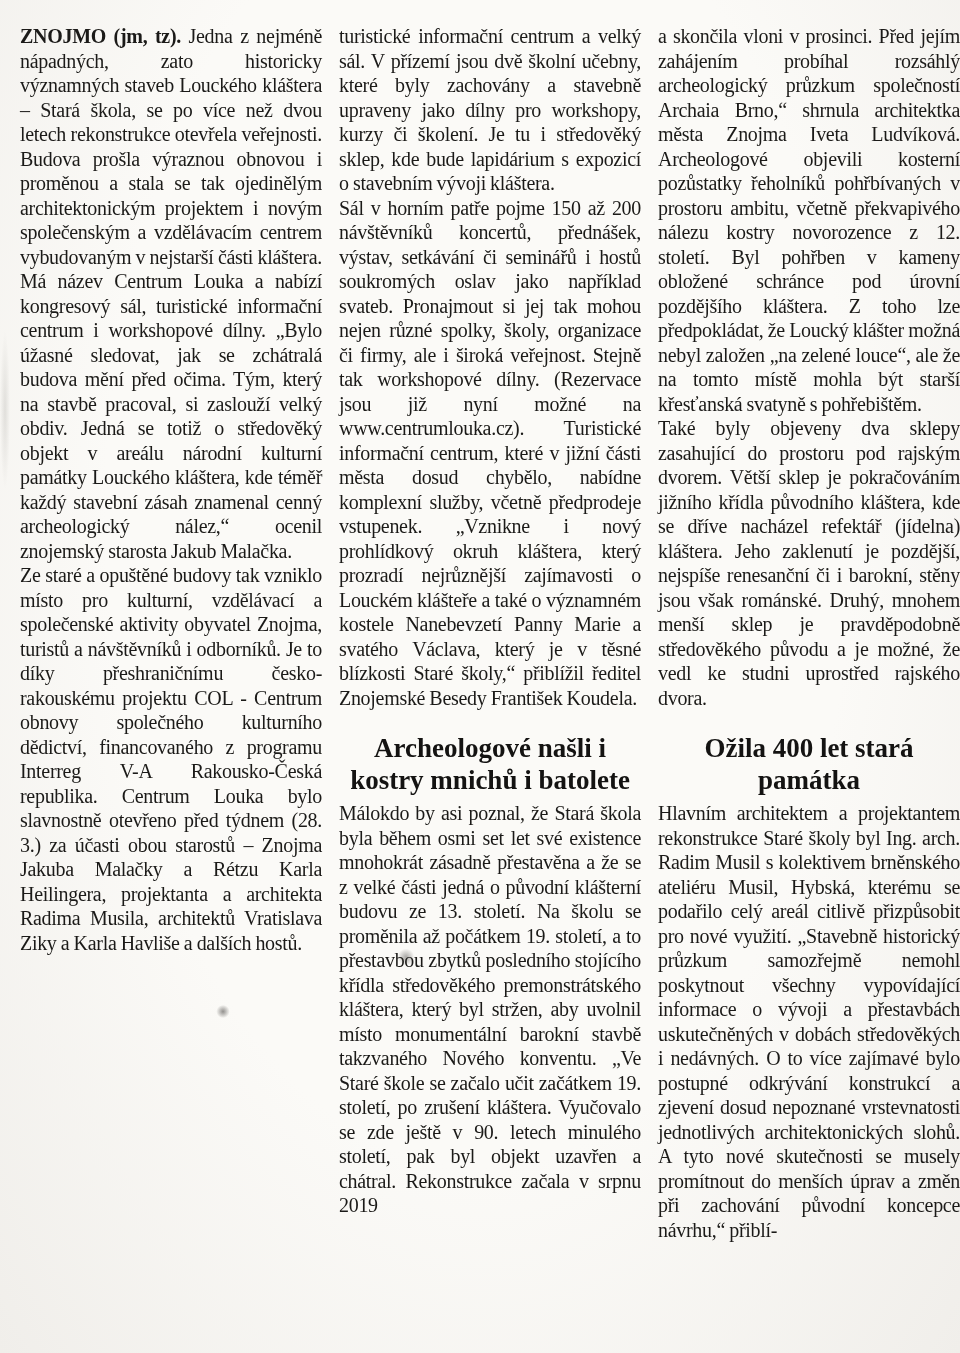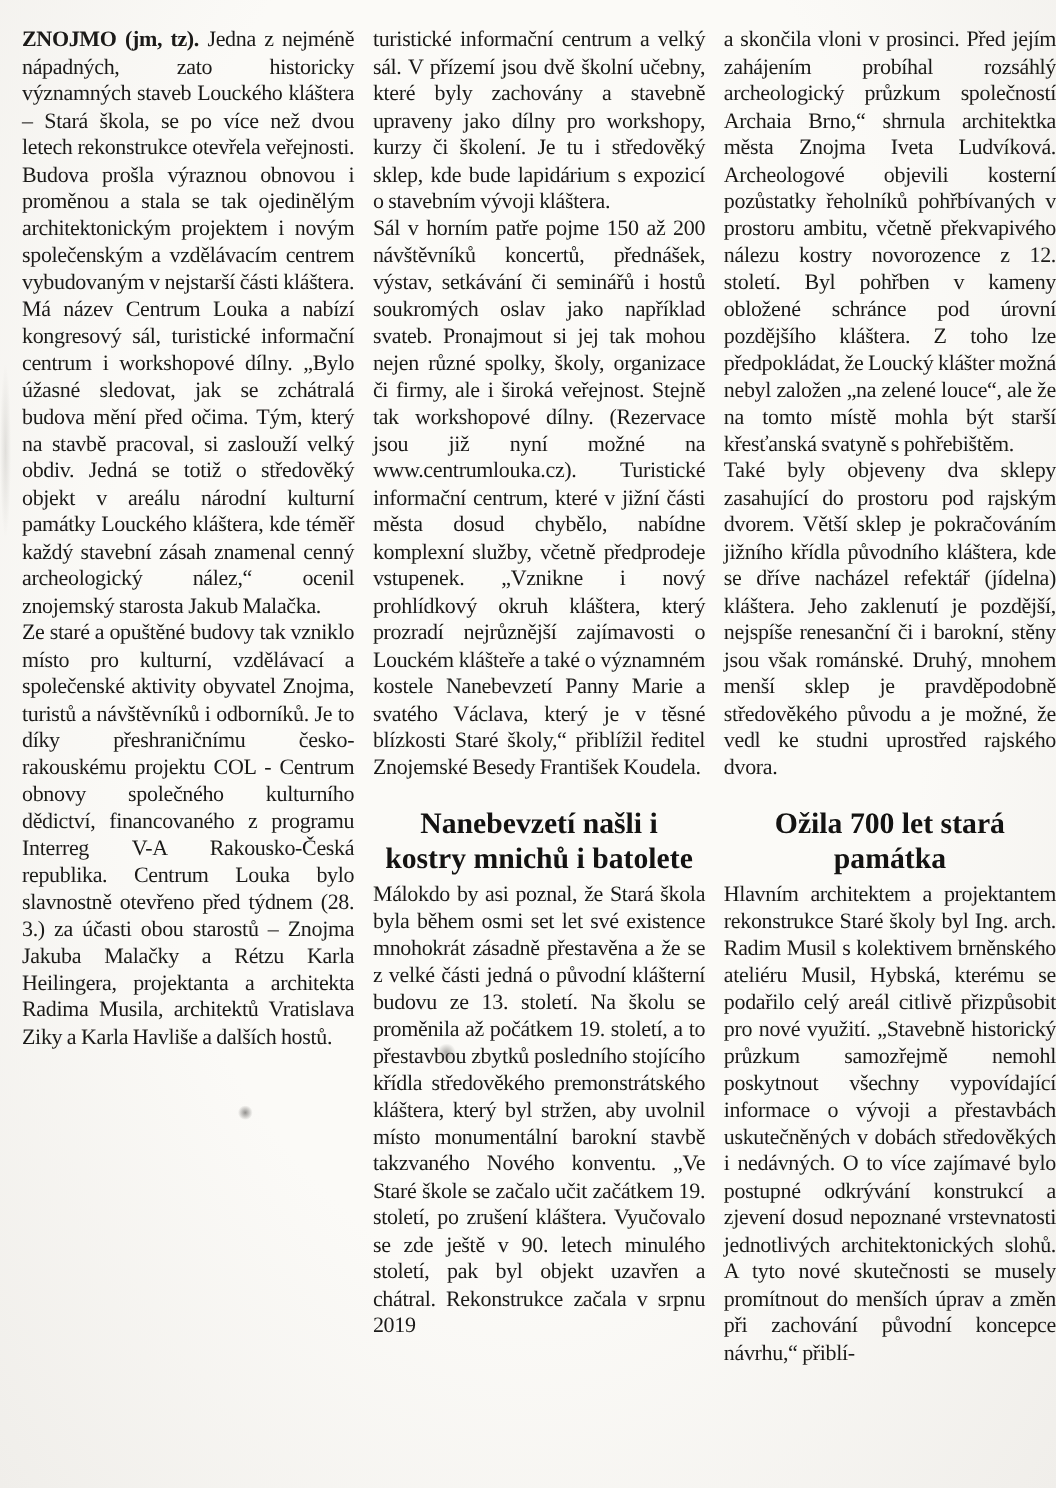--- a/index.html
+++ b/index.html
@@ -76,28 +76,28 @@
 <div class="page">
 
   <div class="col">
     <p><span class="lead">ZNOJMO (jm, tz).</span> <span>Jedna z nejméně nápadných, zato historicky významných staveb Louckého kláštera – Stará škola, se po více než dvou letech rekonstrukce otevřela veřejnosti. Budova prošla výraznou obnovou i proměnou a stala se tak ojedinělým architektonickým projektem i novým společenským a vzdělávacím centrem vybudovaným v nejstarší části kláštera. Má název Centrum Louka a nabízí kongresový sál, turistické informační centrum i workshopové dílny. „Bylo úžasné sledovat, jak se zchátralá budova mění před očima. Tým, který na stavbě pracoval, si zaslouží velký obdiv. Jedná se totiž o středověký objekt v areálu národní kulturní památky Louckého kláštera, kde téměř každý stavební zásah znamenal cenný archeologický nález,“ ocenil znojemský starosta Jakub Malačka.</span></p>
     <p>Ze staré a opuštěné budovy tak vzniklo místo pro kulturní, vzdělávací a společenské aktivity obyvatel Znojma, turistů a návštěvníků i odborníků. Je to díky přeshraničnímu česko-rakouskému projektu COL - Centrum obnovy společného kulturního dědictví, financovaného z programu Interreg V-A Rakousko-Česká republika. Centrum Louka bylo slavnostně otevřeno před týdnem (28. 3.) za účasti obou starostů – Znojma Jakuba Malačky a Rétzu Karla Heilingera, projektanta a architekta Radima Musila, architektů Vratislava Ziky a Karla Havliše a dalších hostů.</p>
   </div>
 
   <div class="col">
     <p>turistické informační centrum a velký sál. V přízemí jsou dvě školní učebny, které byly zachovány a stavebně upraveny jako dílny pro workshopy, kurzy či školení. Je tu i středověký sklep, kde bude lapidárium s expozicí o stavebním vývoji kláštera.</p>
     <p>Sál v horním patře pojme 150 až 200 návštěvníků koncertů, přednášek, výstav, setkávání či seminářů i hostů soukromých oslav jako například svateb. Pronajmout si jej tak mohou nejen různé spolky, školy, organizace či firmy, ale i široká veřejnost. Stejně tak workshopové dílny. (Rezervace jsou již nyní možné na www.centrumlouka.cz). Turistické informační centrum, které v jižní části města dosud chybělo, nabídne komplexní služby, včetně předprodeje vstupenek. „Vznikne i nový prohlídkový okruh kláštera, který prozradí nejrůznější zajímavosti o Louckém klášteře a také o významném kostele Nanebevzetí Panny Marie a svatého Václava, který je v těsné blízkosti Staré školy,“ přiblížil ředitel Znojemské Besedy František Koudela.</p>
-    <h2>Nanebevzetí našli i kostry mnichů i batolete</h2>
+    <h2>Archeologové našli i kostry mnichů i batolete</h2>
     <p>Málokdo by asi poznal, že Stará škola byla během osmi set let své existence mnohokrát zásadně přestavěna a že se z velké části jedná o původní klášterní budovu ze 13. století. Na školu se proměnila až počátkem 19. století, a to přestavbou zbytků posledního stojícího křídla středověkého premonstrátského kláštera, který byl stržen, aby uvolnil místo monumentální barokní stavbě takzvaného Nového konventu. „Ve Staré škole se začalo učit začátkem 19. století, po zrušení kláštera. Vyučovalo se zde ještě v 90. letech minulého století, pak byl objekt uzavřen a chátral. Rekonstrukce začala v srpnu 2019</p>
   </div>
 
   <div class="col">
     <p>a skončila vloni v prosinci. Před jejím zahájením probíhal rozsáhlý archeologický průzkum společností Archaia Brno,“ shrnula architektka města Znojma Iveta Ludvíková. Archeologové objevili kosterní pozůstatky řeholníků pohřbívaných v prostoru ambitu, včetně překvapivého nálezu kostry novorozence z 12. století. Byl pohřben v kameny obložené schránce pod úrovní pozdějšího kláštera. Z toho lze předpokládat, že Loucký klášter možná nebyl založen „na zelené louce“, ale že na tomto místě mohla být starší křesťanská svatyně s pohřebištěm.</p>
     <p>Také byly objeveny dva sklepy zasahující do prostoru pod rajským dvorem. Větší sklep je pokračováním jižního křídla původního kláštera, kde se dříve nacházel refektář (jídelna) kláštera. Jeho zaklenutí je pozdější, nejspíše renesanční či i barokní, stěny jsou však románské. Druhý, mnohem menší sklep je pravděpodobně středověkého původu a je možné, že vedl ke studni uprostřed rajského dvora.</p>
-    <h2>Ožila 700 let stará památka</h2>
+    <h2>Ožila 400 let stará památka</h2>
     <p>Hlavním architektem a projektantem rekonstrukce Staré školy byl Ing. arch. Radim Musil s kolektivem brněnského ateliéru Musil, Hybská, kterému se podařilo celý areál citlivě přizpůsobit pro nové využití. „Stavebně historický průzkum samozřejmě nemohl poskytnout všechny vypovídající informace o vývoji a přestavbách uskutečněných v dobách středověkých i nedávných. O to více zajímavé bylo postupné odkrývání konstrukcí a zjevení dosud nepoznané vrstevnatosti jednotlivých architektonických slohů. A tyto nové skutečnosti se musely promítnout do menších úprav a změn při zachování původní koncepce návrhu,“ přiblí-</p>
   </div>
 
   <div class="smudge smudge-1"></div>
   <div class="smudge smudge-2"></div>
   <div class="smudge smudge-3"></div>
 
 </div>
 
 </body></html>

